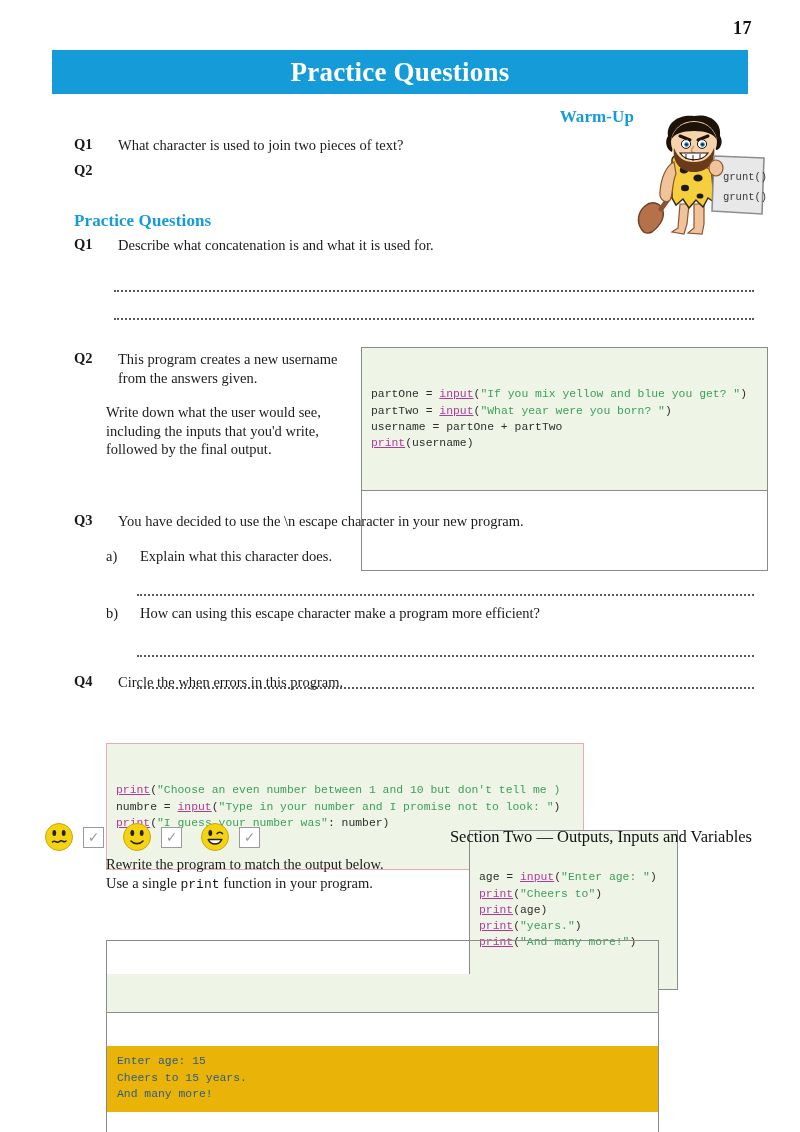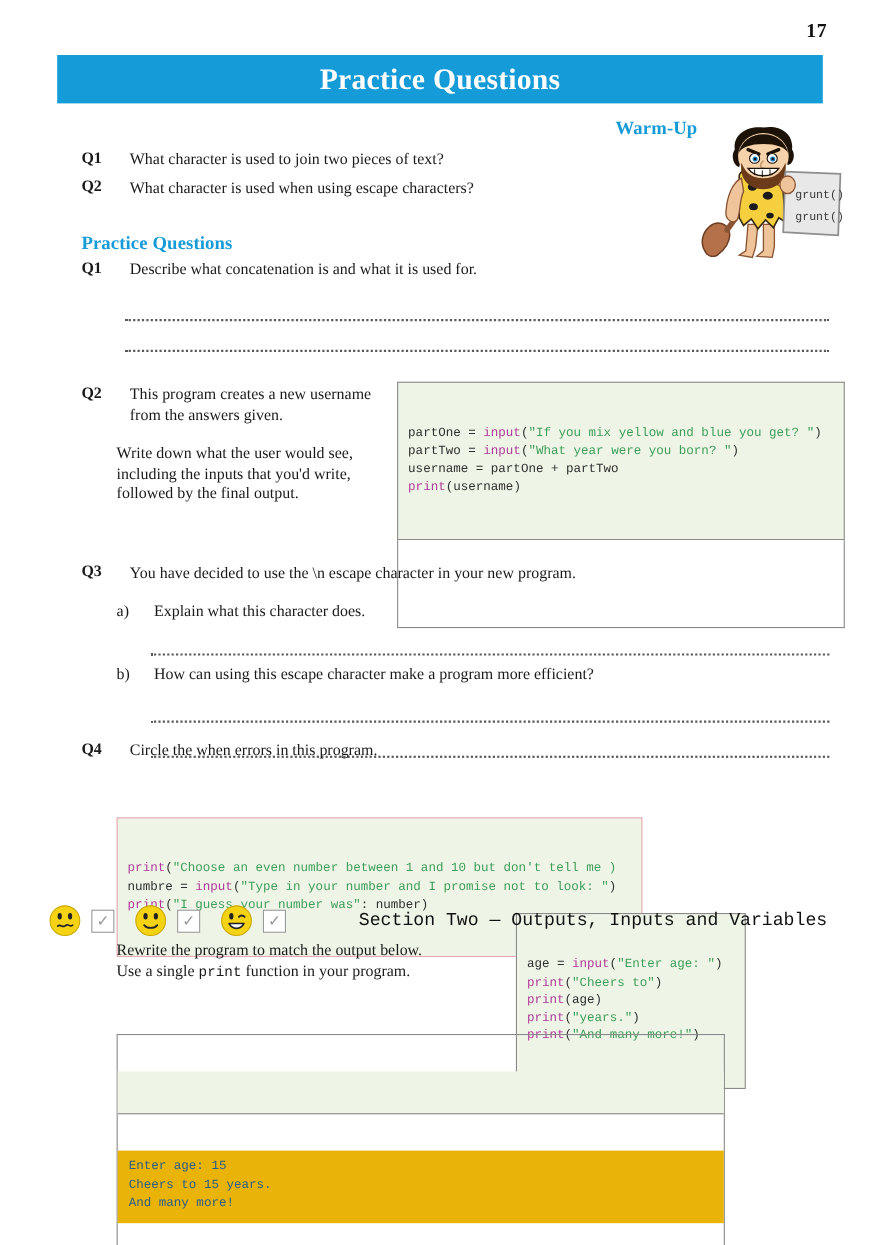--- a/index.html
+++ b/index.html
@@ -78,21 +78,21 @@
     padding:6px 8px 6px 9px;
     color:#2e2e2e;
     white-space:pre;
   }
   .codebox.err { border-color:#e8a8b4; background:#eef5e7; }
   .answerbox {
     background:#ffffff;
     border:1px solid #8a8a8a;
     border-top:none;
   }
-  .tok-fn    { color:#b0399a; }
+  .tok-fn    { color:#b0399a;text-decoration:underline; }
   .tok-str   { color:#3f9e5a; }
   .tok-plain { color:#2e2e2e; }
 
   .outbox {
     border:1px solid #8a8a8a;
     font-family:"Liberation Mono", monospace;
     font-size:11.4px;
     line-height:1.45;
     color:#2b5d8c;
     white-space:pre;
@@ -106,21 +106,21 @@
   .face-pair { display:flex; align-items:center; gap:9px; }
   .checkbox {
     width:21px; height:21px;
     border:1px solid #9a9a9a; background:#fff;
     display:flex; align-items:center; justify-content:center;
     color:#9a9a9a; font-size:14px;
     font-family:"Liberation Sans", sans-serif;
   }
   .footer-section {
     position:absolute; right:48px; top:11px;
-    font-family:Liberation Mono, monospace;
+    font-family:Liberation Serif, serif;
     font-size:16.5px; color:#111;
   }
 
   
   .caveman { position:absolute; left:628px; top:112px; width:140px; height:130px; }
 </style>
 </head>
 <body>
 
 <div class="page">
@@ -180,21 +180,20 @@
   </div>
 
   <div style="position:absolute; left:74px; top:107px; width:560px;">
     <div class="sec-head">Warm-Up</div>
     <div class="qrow" style="margin-top:9px;">
       <span class="qlabel">Q1</span>
       <span class="qtext">What character is used to join two pieces of text?</span>
     </div>
     <div class="qrow" style="margin-top:7px;">
       <span class="qlabel">Q2</span>
-      <span class="qtext">What character is used when using escape characters?</span>
     </div>
   </div>
 
   <div style="position:absolute; left:74px; top:211px;">
     <div class="sec-head">Practice Questions</div>
   </div>
 
   <div style="position:absolute; left:74px; top:236px; width:680px;">
     <div class="qrow">
       <span class="qlabel">Q1</span>

